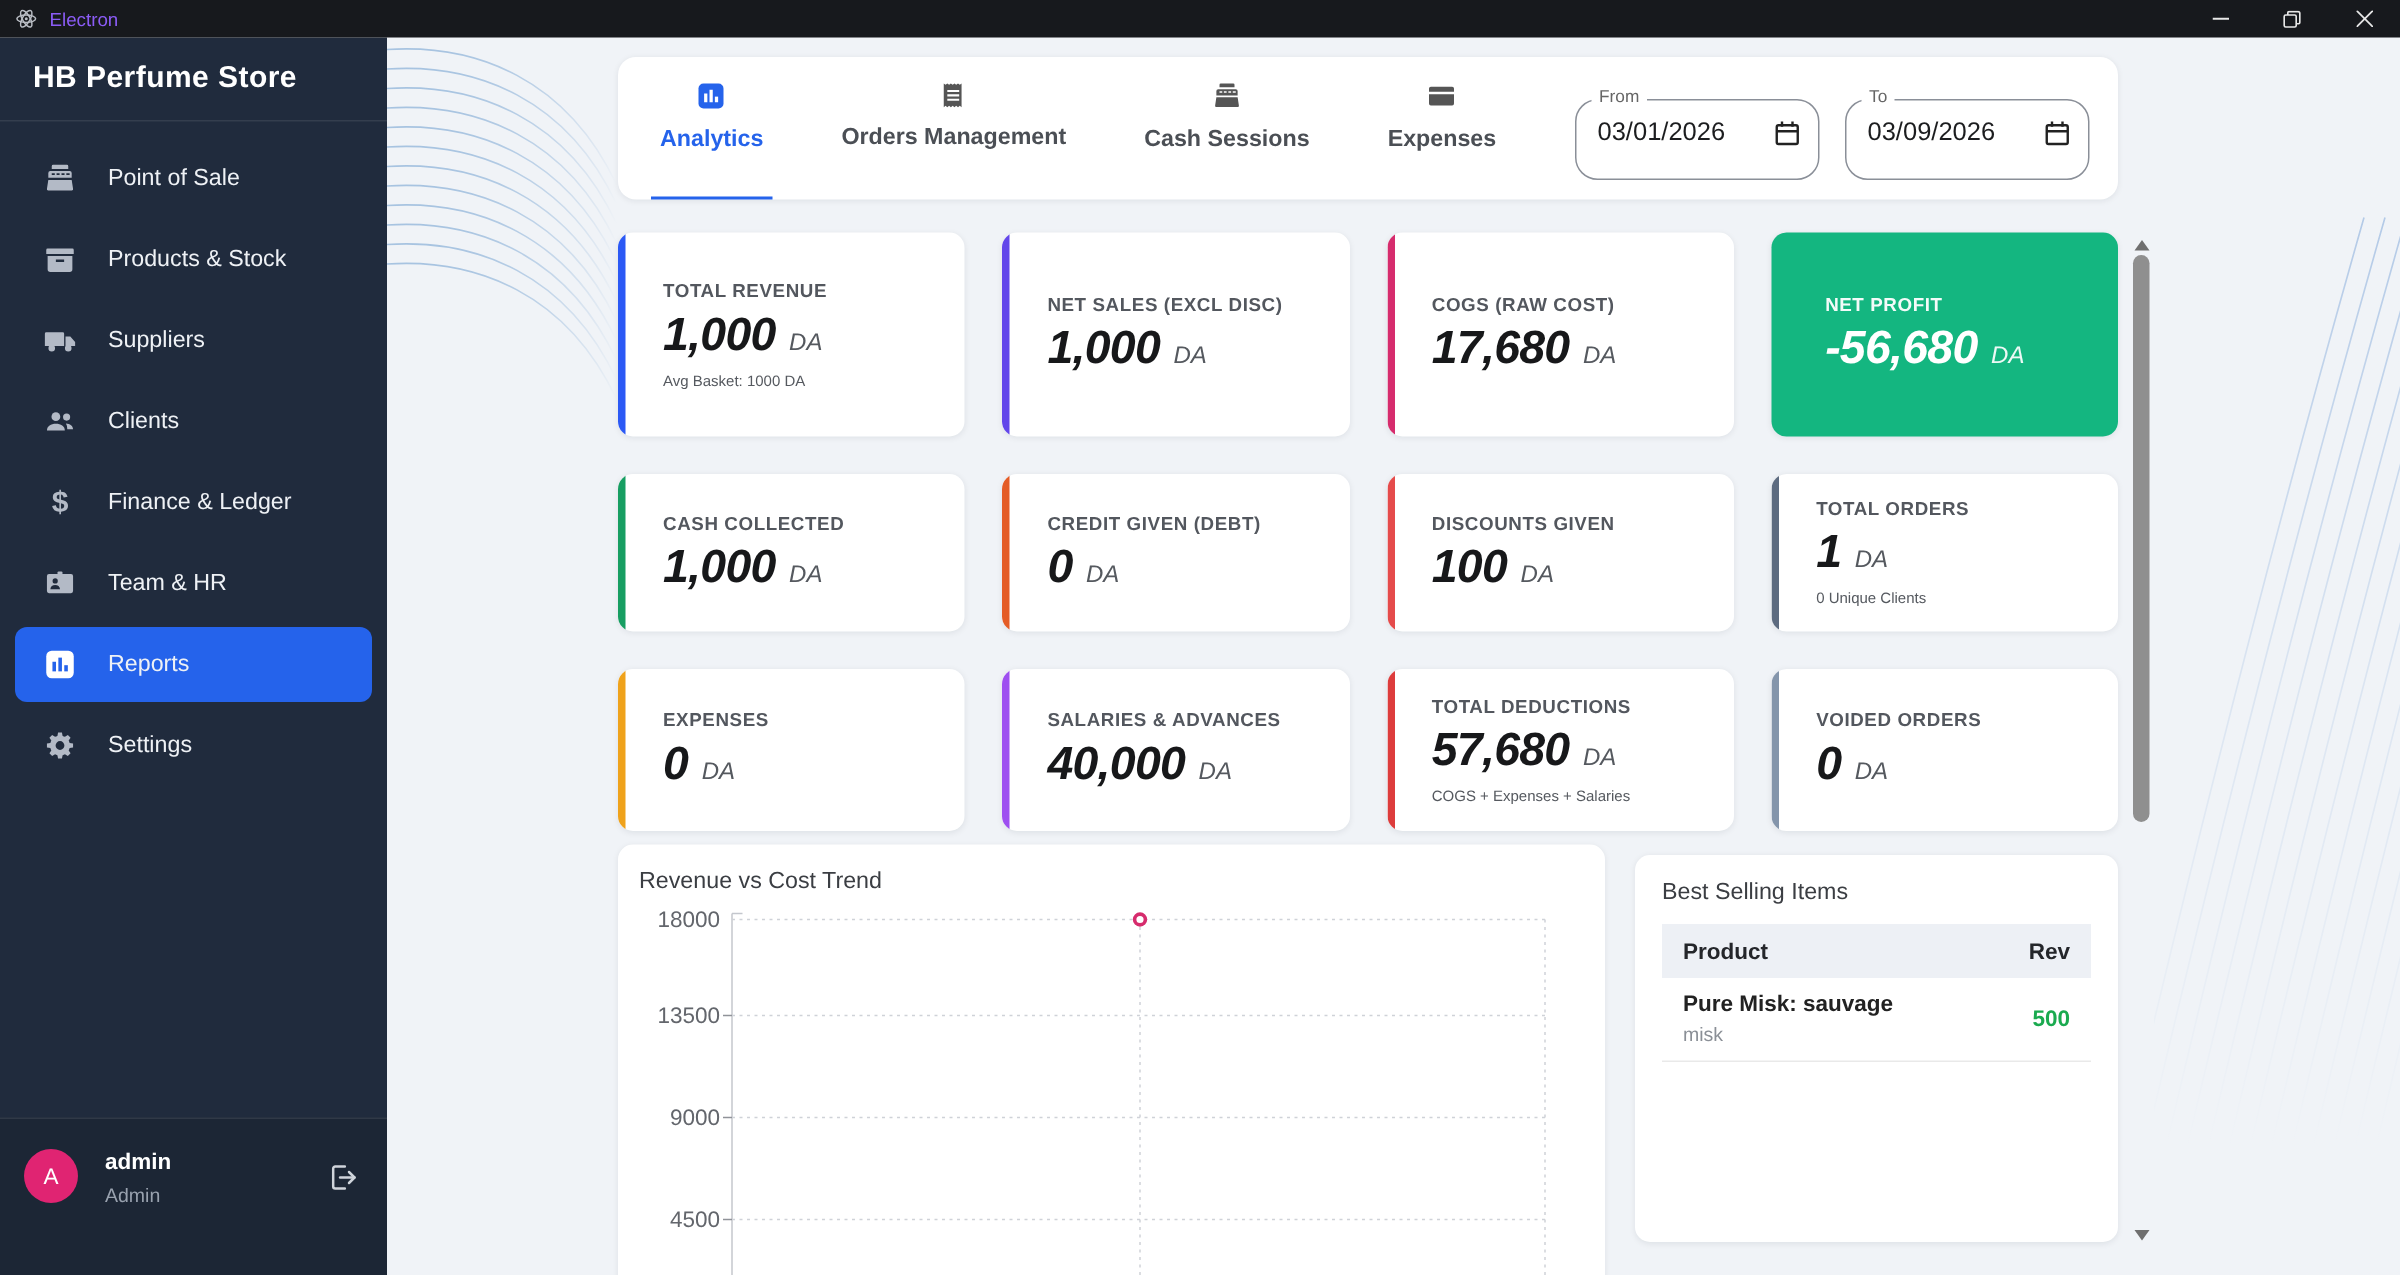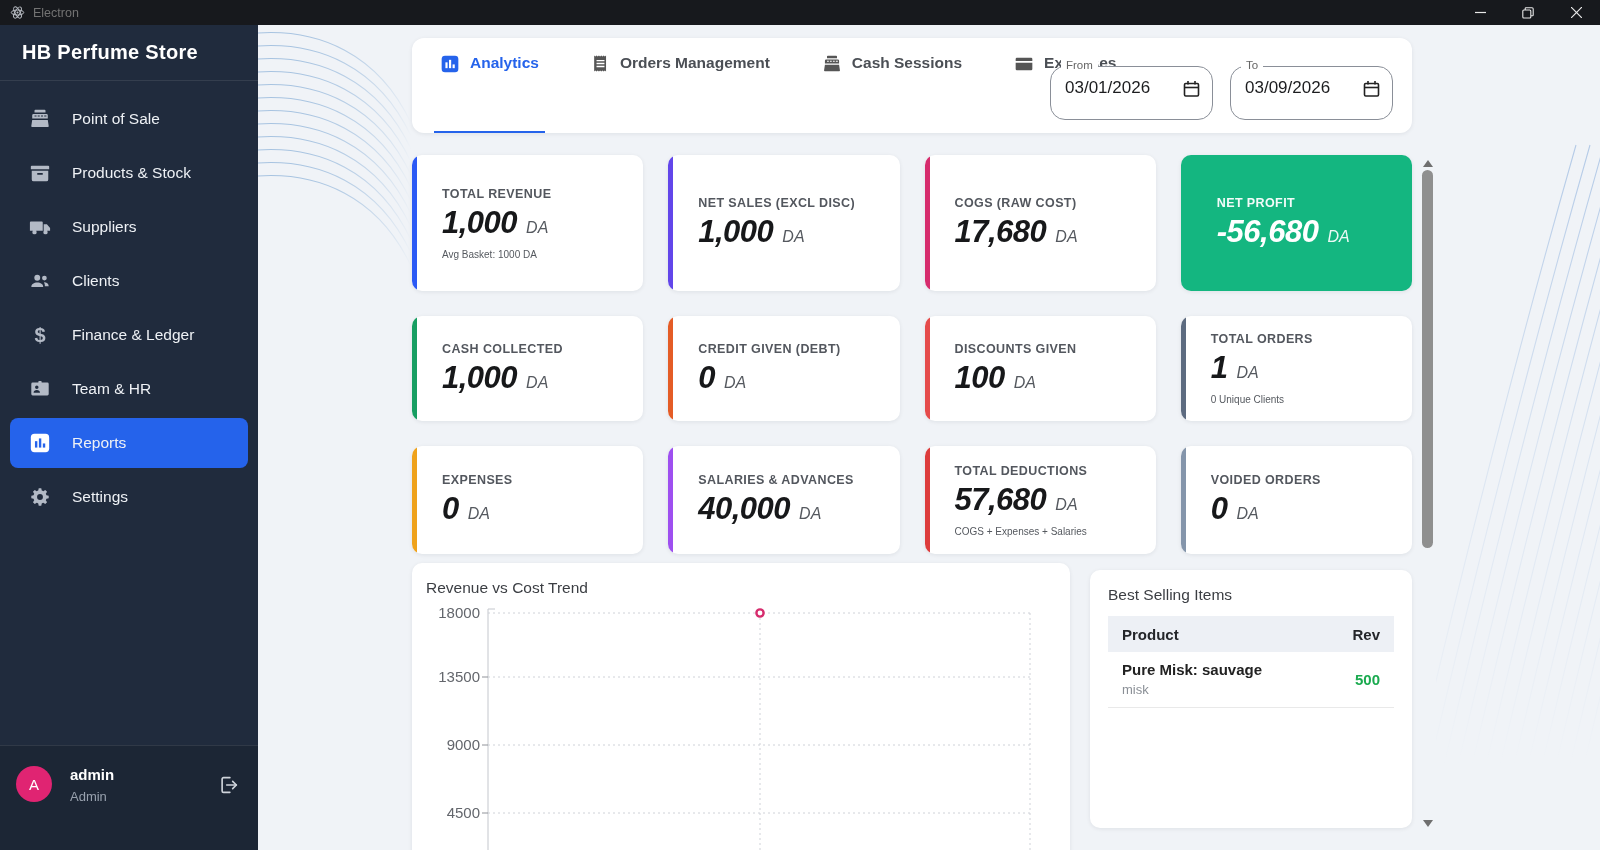--- a/index.html
+++ b/index.html
@@ -2,21 +2,21 @@
 <html><head>
 <meta charset="utf-8">
 <style>
   * { margin:0; padding:0; box-sizing:border-box; }
   html,body { width:1600px; height:850px; overflow:hidden; }
   body { font-family:"Liberation Sans", sans-serif; background:#f0f3f7; }
   #app { position:relative; width:1600px; height:850px; overflow:hidden; }
 
   
   .titlebar { position:absolute; top:0; left:0; width:1600px; height:25px; background:#17191d;
-    display:flex; align-items:center; color:#737373; font-size:12.5px; z-index:50; }
+    display:flex; align-items:center; color:#8b5cf6; font-size:12.5px; z-index:50; }
   .titlebar .app-icon { margin:0 8px 0 10px; display:flex; }
   .win-controls { position:absolute; right:0; top:0; height:25px; display:flex; }
   .win-btn { width:48px; height:25px; display:flex; align-items:center; justify-content:center; color:#e8e8e8; font-size:13px; }
   .win-btn svg { display:block; }
 
   
   .sidebar { position:absolute; top:25px; left:0; width:258px; height:825px; background:#202b3d; z-index:40; }
   .brand { height:56px; display:flex; align-items:center; padding:0 22px; color:#fff; font-size:20px; font-weight:bold;
     letter-spacing:.3px; border-bottom:1px solid rgba(255,255,255,.09); }
   .nav { padding:13px 10px 0 10px; }
@@ -37,22 +37,22 @@
   .logout { margin-top:8px; color:#cfd4db; cursor:pointer; }
 
   
   .main { position:absolute; top:25px; left:258px; width:1342px; height:825px; background:#f0f3f7; overflow:hidden; }
   .deco { position:absolute; pointer-events:none; }
 
   
   .tabs-panel { position:absolute; left:154px; top:13px; width:1000px; height:95px; background:#fff; border-radius:12px;
     box-shadow:0 1px 4px rgba(15,23,42,.08); }
   .tabs-row { display:flex; align-items:flex-end; height:95px; padding-left:22px; }
-  .tab { display:flex; align-items:flex-start; gap:10px; height:79px; padding:0 6px 0 6px; margin-right:40px;
-    font-size:15.5px; font-weight:bold; color:#4b4f55; border-bottom:2px solid transparent; cursor:pointer; }
+  .tab { display:flex; align-items:center; gap:10px; height:79px; padding:0 6px 0 6px; margin-right:40px;
+    font-size:15.5px; font-weight:bold; color:#4b4f55; border-bottom:2px solid transparent; cursor:pointer;flex-direction:column; }
   .tab .t-ico { display:flex; color:#555; }
   .tab.active { color:#2563eb; border-bottom-color:#2563eb; }
   .date-field { position:absolute; top:28px; height:54px; width:163px; border:1px solid #8a8f98; border-radius:15px;
     background:#fff; cursor:pointer; }
   .date-field.from { left:638px; } .date-field.to { left:818px; }
   .date-legend { position:absolute; top:-8px; left:10px; background:#fff; padding:0 5px; font-size:11.5px; color:#666; }
   .date-value { position:absolute; left:14px; top:11px; font-size:17px; color:#1c1d1f; }
   .date-cal { position:absolute; right:12px; top:13px; }
 
   

